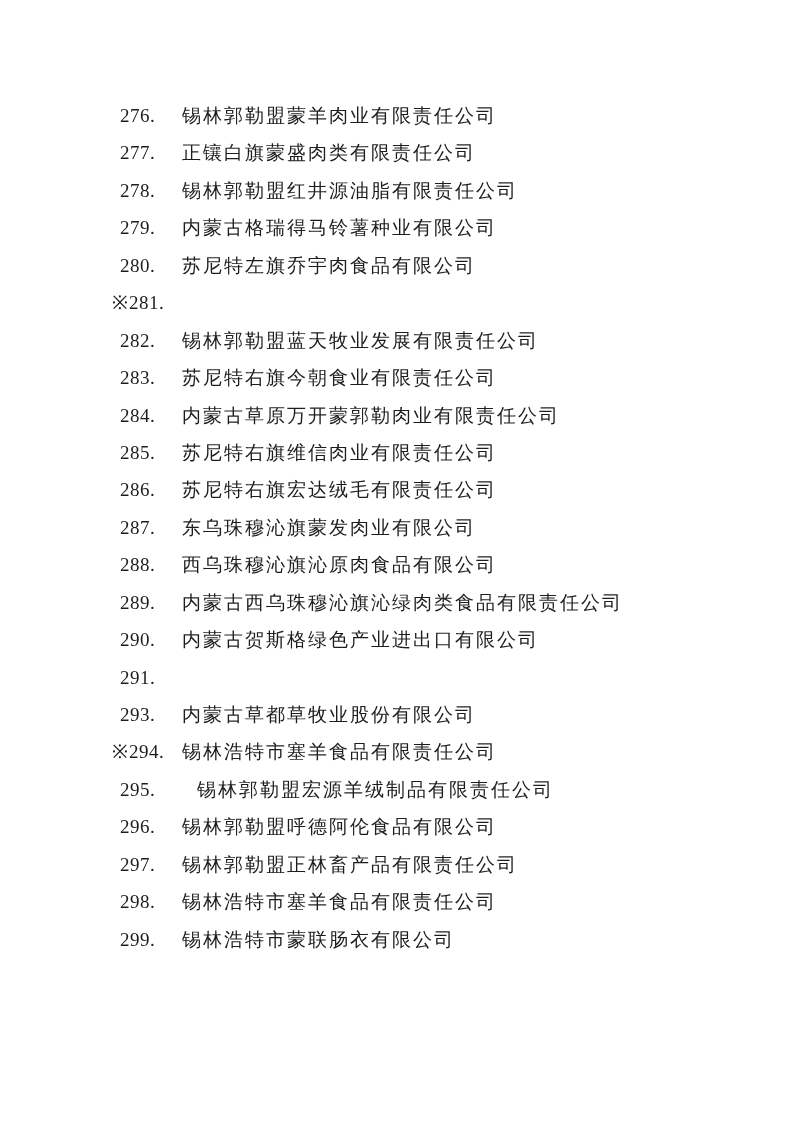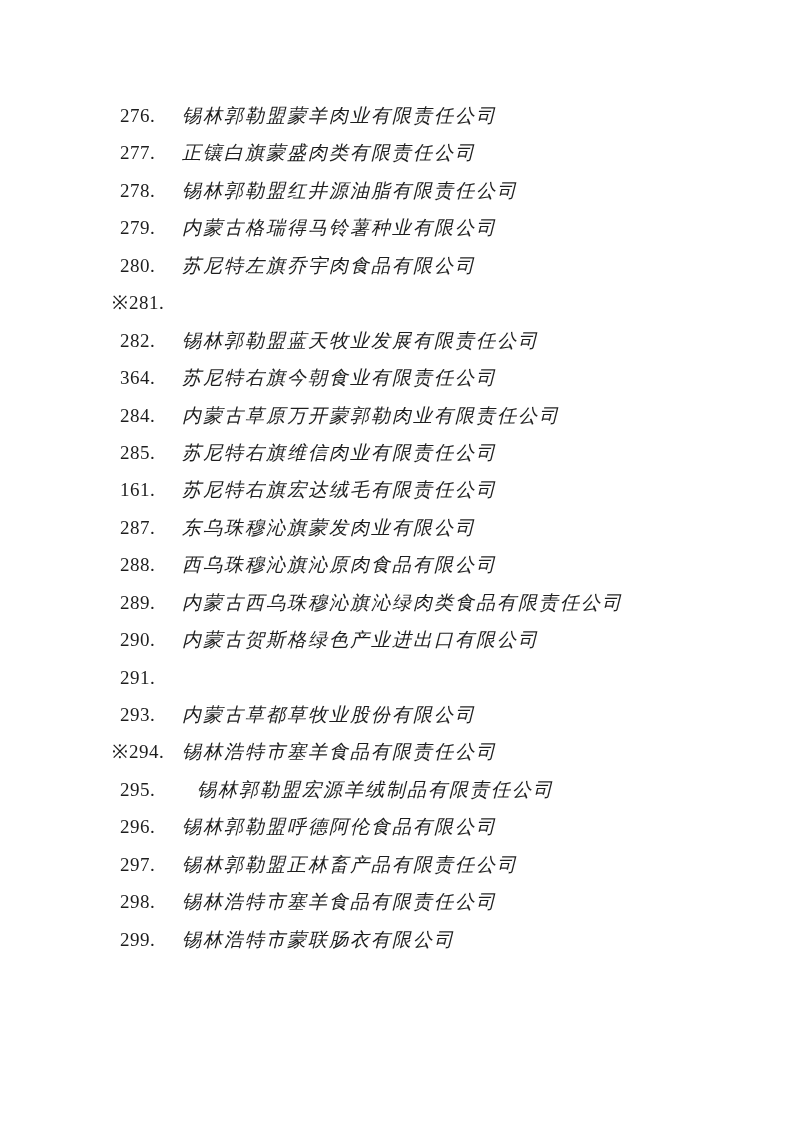--- a/index.html
+++ b/index.html
@@ -38,21 +38,20 @@
     left: 112px;
   }
   .marker {
     letter-spacing: 0;
     padding-right: 1px;
   }
   .name {
     position: absolute;
     left: 182px;
     letter-spacing: 2px;
-    font-style: italic;
   }
   
   .row:nth-child(19) .name {
     left: 197px;
   }
 </style>
 </head>
 <body>
 
 <div class="page">
@@ -85,36 +84,36 @@
   <div class="row marked">
     <span class="num"><span class="marker">※</span>281.</span>
   </div>
 
   <div class="row">
     <span class="num">282.</span>
     <span class="name">锡林郭勒盟蓝天牧业发展有限责任公司</span>
   </div>
 
   <div class="row">
-    <span class="num">364.</span>
+    <span class="num">283.</span>
     <span class="name">苏尼特右旗今朝食业有限责任公司</span>
   </div>
 
   <div class="row">
     <span class="num">284.</span>
     <span class="name">内蒙古草原万开蒙郭勒肉业有限责任公司</span>
   </div>
 
   <div class="row">
     <span class="num">285.</span>
     <span class="name">苏尼特右旗维信肉业有限责任公司</span>
   </div>
 
   <div class="row">
-    <span class="num">161.</span>
+    <span class="num">286.</span>
     <span class="name">苏尼特右旗宏达绒毛有限责任公司</span>
   </div>
 
   <div class="row">
     <span class="num">287.</span>
     <span class="name">东乌珠穆沁旗蒙发肉业有限公司</span>
   </div>
 
   <div class="row">
     <span class="num">288.</span>

